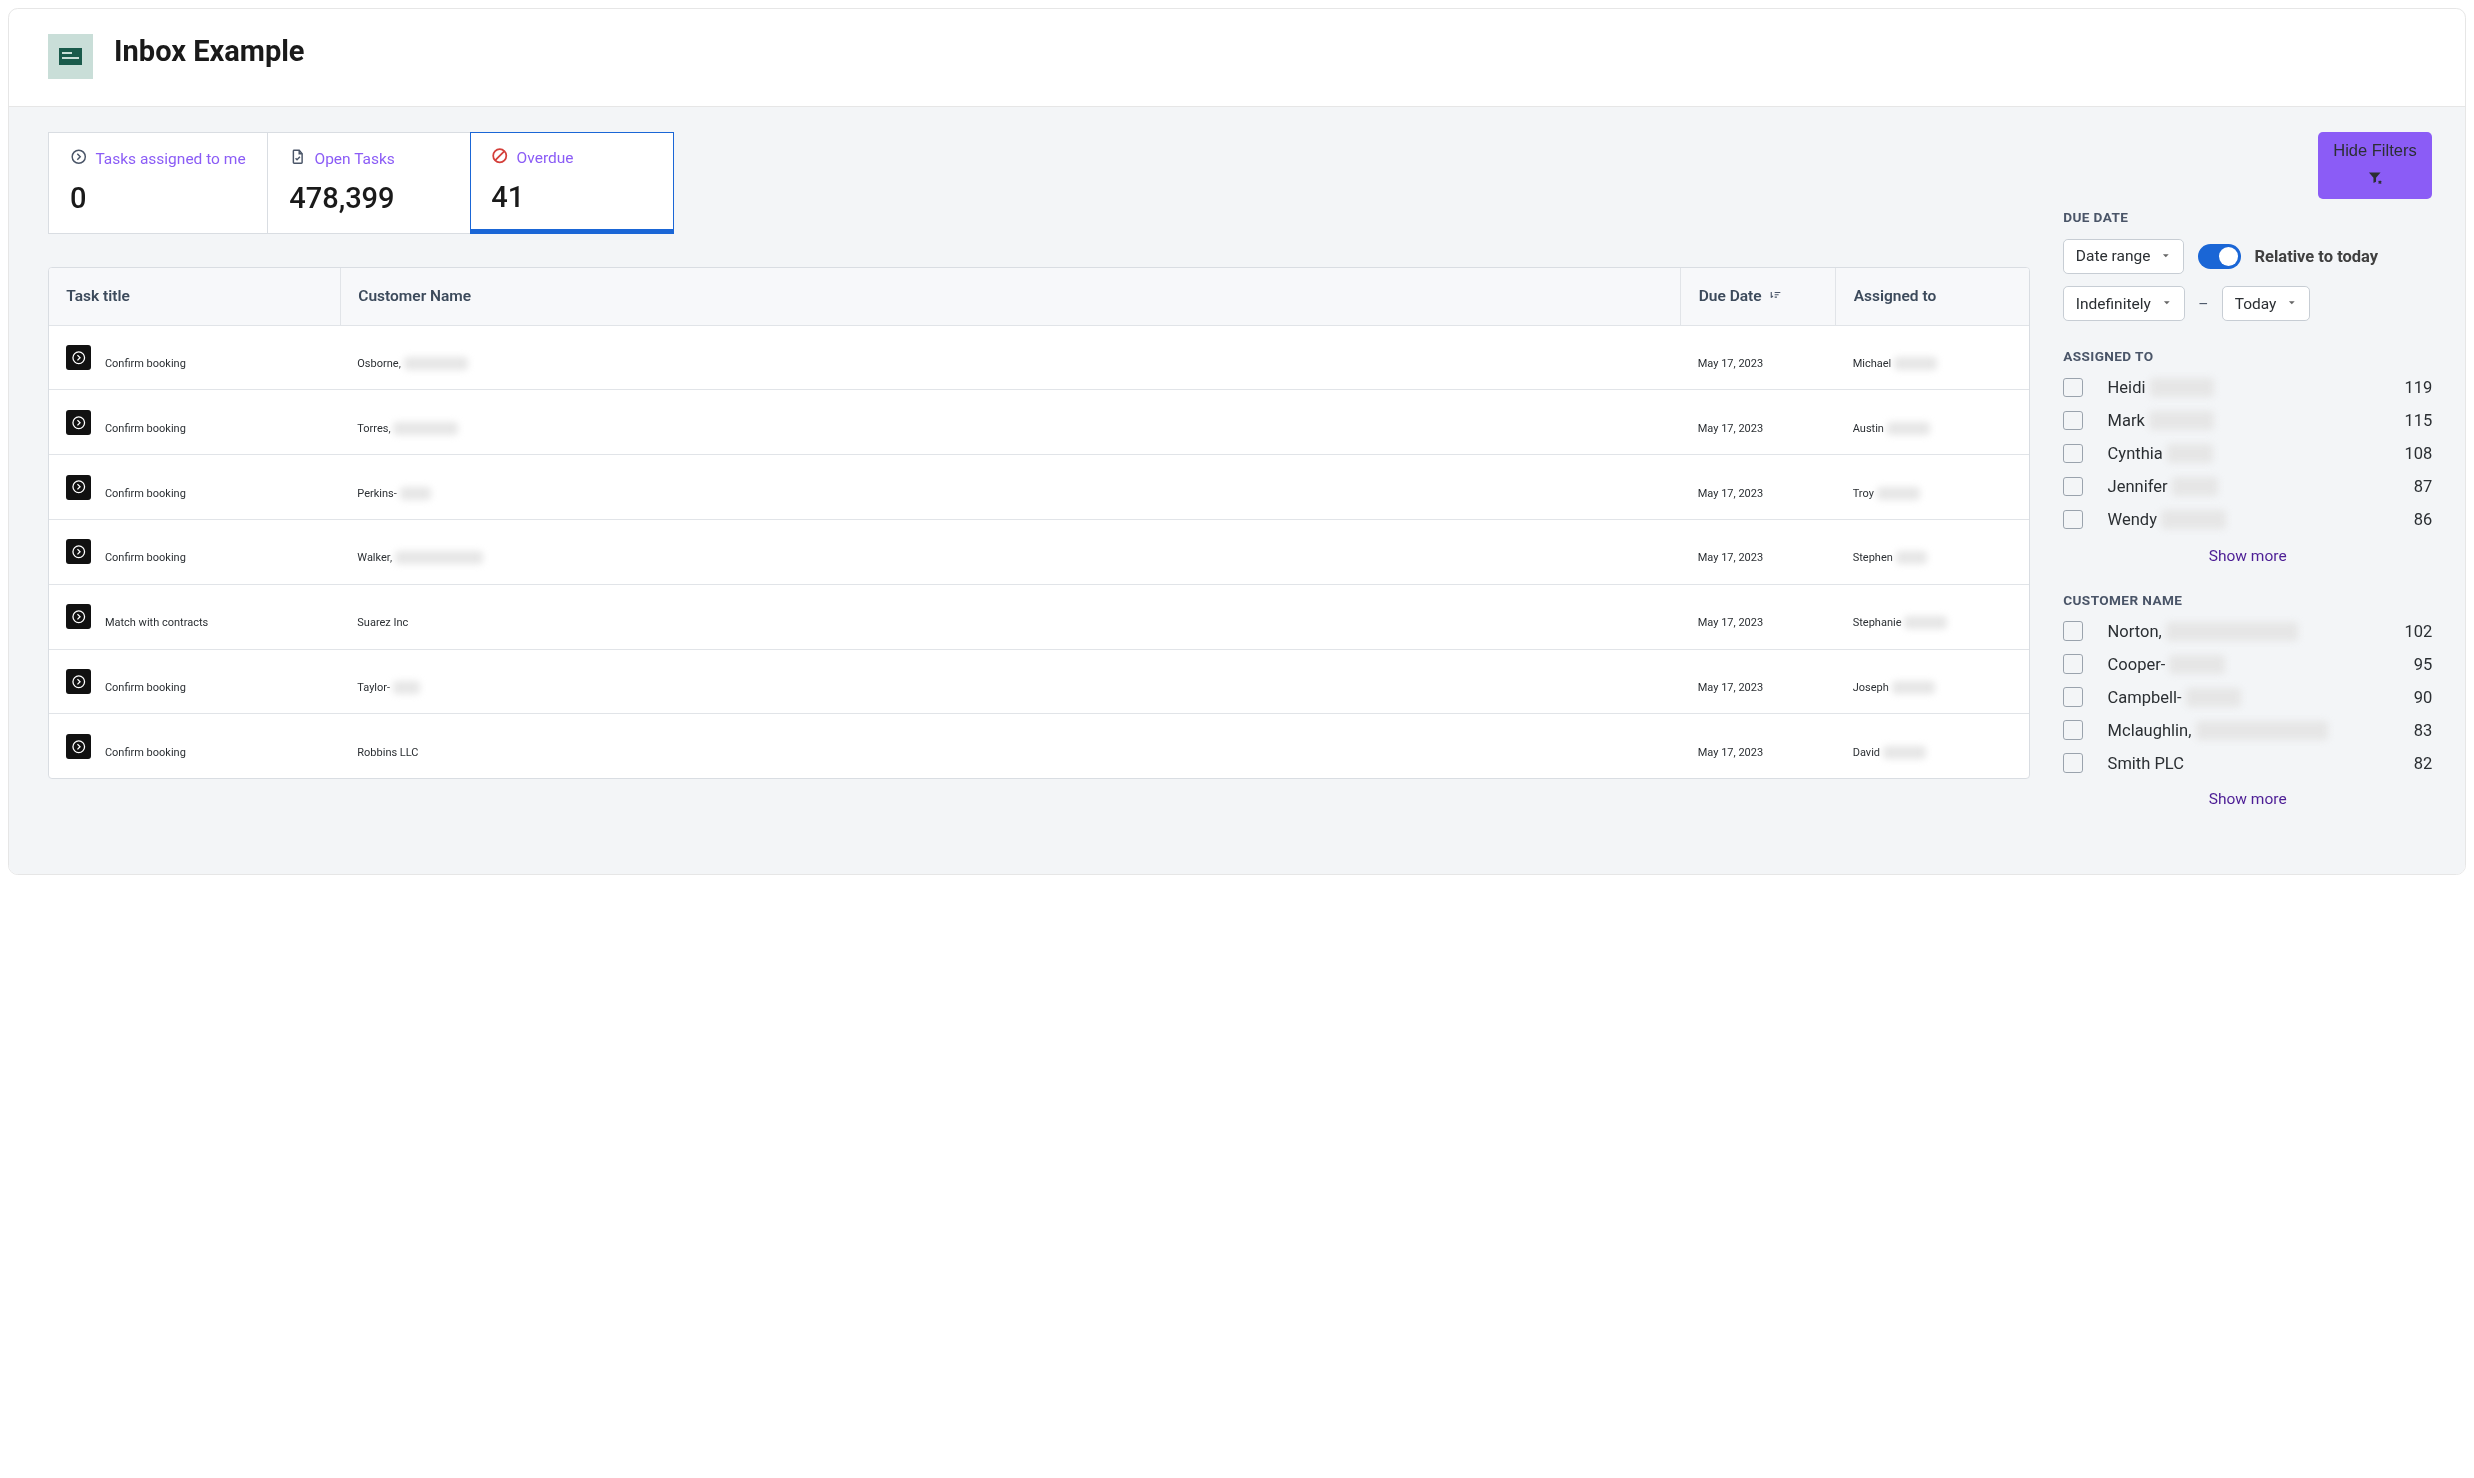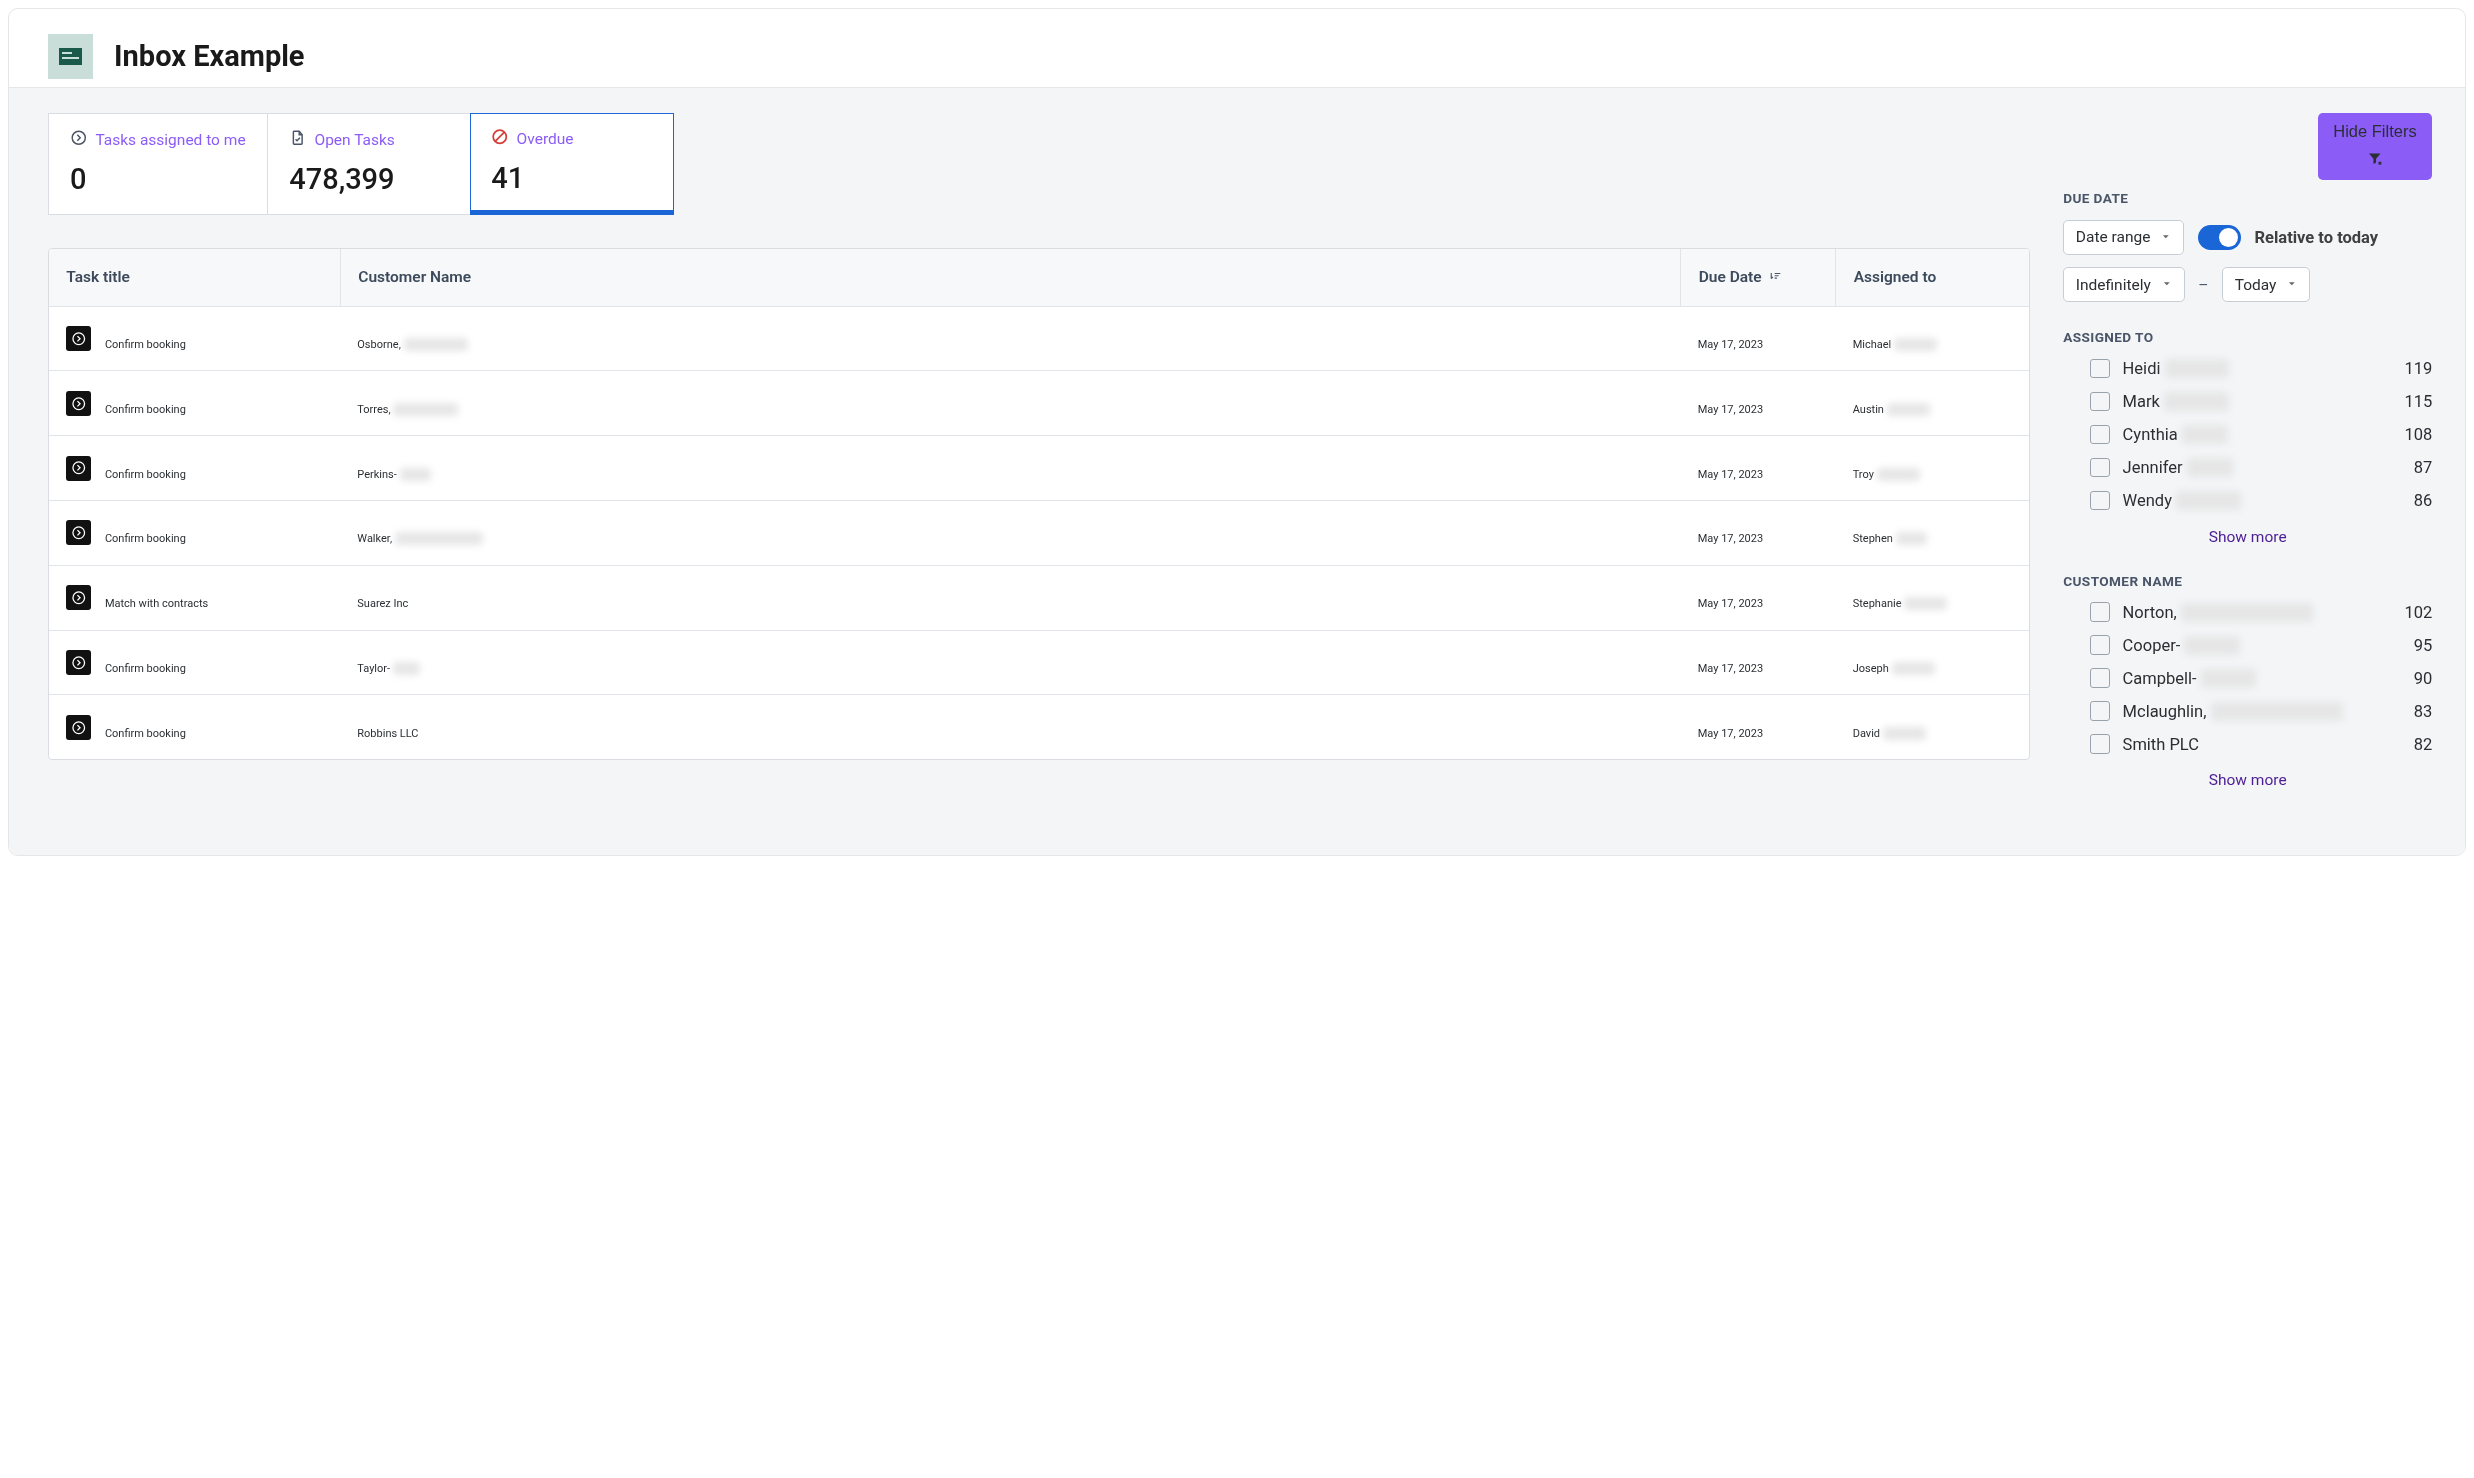--- a/index.html
+++ b/index.html
@@ -10,22 +10,22 @@
     font-size: 15.5px;
   }
   .outer {
     border: 1px solid #e6e6e6;
     border-radius: 9.7px;
     margin: 7.8px;
     overflow: hidden;
   }
   .header {
     display: flex;
-    align-items: center;
-    padding: 25px 39px 8px 39px;
+    align-items: flex-start;
+    padding: 25px 39px 27px 39px;
     gap: 21.3px;
     border-bottom: 1px solid #e6e6e6;
   }
   .header-icon {
     width: 45px; height: 45px;
     background: #c9ded8;
     display: flex; align-items: center; justify-content: center;
     position: relative;
   }
   .header-icon .sheet {
@@ -178,22 +178,22 @@
   }
   .toggle::after {
     content:""; position:absolute; width:19.4px; height:19.4px;
     background:#fff; border-radius:50%; top:2.9px; right:2.9px;
   }
   .toggle-label { font-size:16.5px; color:#404040;font-weight:bold; }
   .range-sep { color:#4a5568; }
 
   .facet-list { display:flex; flex-direction:column; gap:13.6px; }
   .facet-item {
-    display:flex; align-items:center; gap:13px;
-    font-size:16.5px; color:#2b2f33;margin-left:27px;
+    display:flex; align-items:center; gap:25px;
+    font-size:16.5px; color:#2b2f33;
   }
   .facet-check {
     width:19.4px; height:19.4px; border:1.6px solid #9aa3ad;
     border-radius:2.9px; flex:0 0 19.4px; cursor:pointer;
   }
   .facet-name { flex:1 1 auto; }
   .facet-count { color:#2b2f33; font-variant-numeric: tabular-nums; }
   .show-more {
     text-align:center; color:#4c1d95; font-size:15.5px;
     margin-top:17.5px; cursor:pointer;

